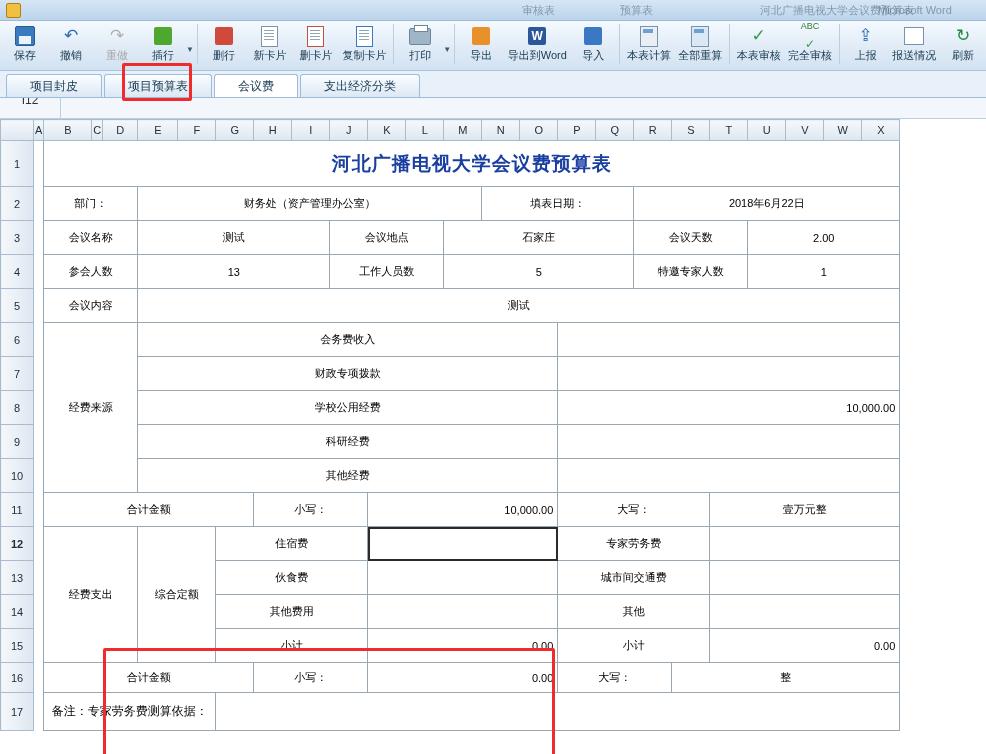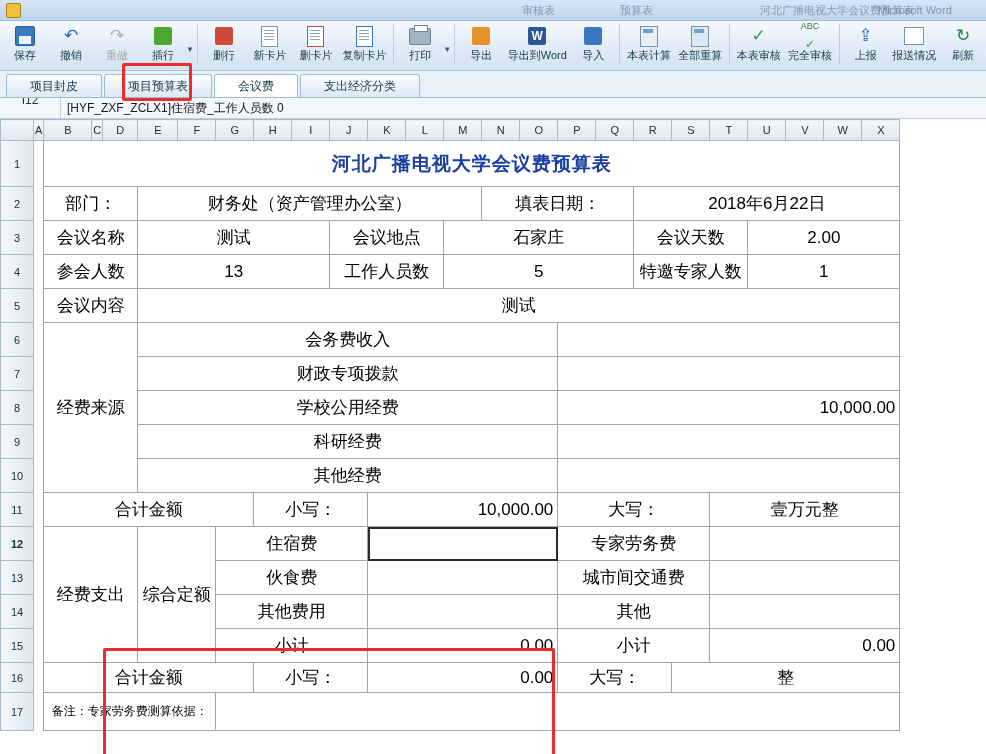--- a/index.html
+++ b/index.html
@@ -109,21 +109,21 @@
   table.grid{border-collapse:collapse;table-layout:fixed;}
   .colhead td{
     height:18px;background:linear-gradient(to bottom,#f5f8fb,#dde7f0);
     border:1px solid #a9bccd;text-align:center;font-size:11px;color:#20303d;
   }
   .rowhead{
     background:linear-gradient(to right,#f5f8fb,#dde7f0);
     border:1px solid #a9bccd;text-align:center;font-size:11px;color:#20303d;
     width:30px;
   }
-  .cell{border:1px solid #9aa8b4;font-size:17px;color:#000;padding:0 4px;}
+  .cell{border:1px solid #9aa8b4;font-size:11px;color:#000;padding:0 4px;}
   .c{text-align:center;}
   .r{text-align:right;}
   .l{text-align:center;}
   .title-cell{
     text-align:center;font-size:19px;font-weight:bold;color:#1a3fa0;
     letter-spacing:1px;
   }
   .blank-left{background:#ffffff;border:none;}
   .sel-cell{outline:2px solid #2b2b2b;outline-offset:-2px;position:relative;}
   .note{font-size:12px;}
@@ -286,21 +286,20 @@
   <div class="tab"><span>项目封皮</span></div>
   <div class="tab"><span>项目预算表</span></div>
   <div class="tab active hl"><span>会议费</span></div>
   <div class="tab"><span>支出经济分类</span></div>
 </div>
 
 <div class="hl-box" style="left:122px;top:63px;width:64px;height:32px;"></div>
 
 <div class="formulabar">
   <div class="namebox">I12</div>
-  <div class="fx">[HYF_ZXF_ZCLX1]住宿费_工作人员数  0</div>
 </div>
 
 <div class="sheet">
 <table class="grid">
   <colgroup>
     <col style="width:30px">
     <col style="width:8px">
     <col style="width:48px">
     <col style="width:10px">
     <col style="width:35px">

